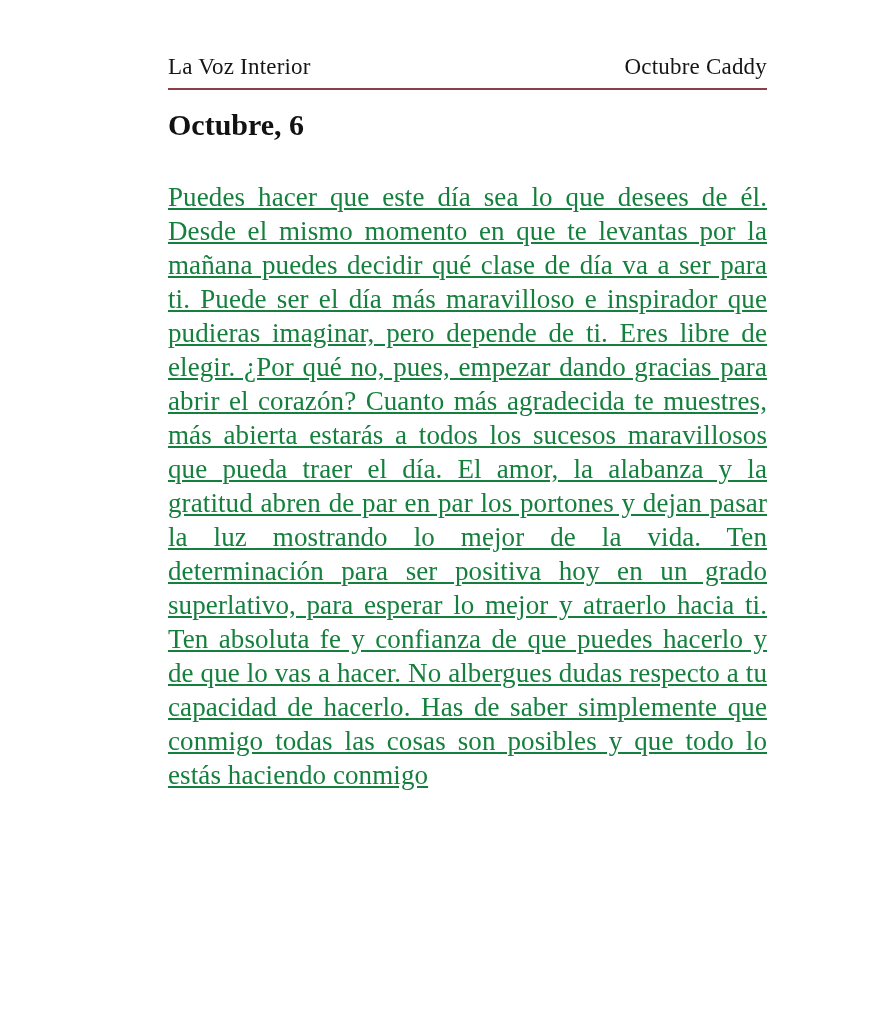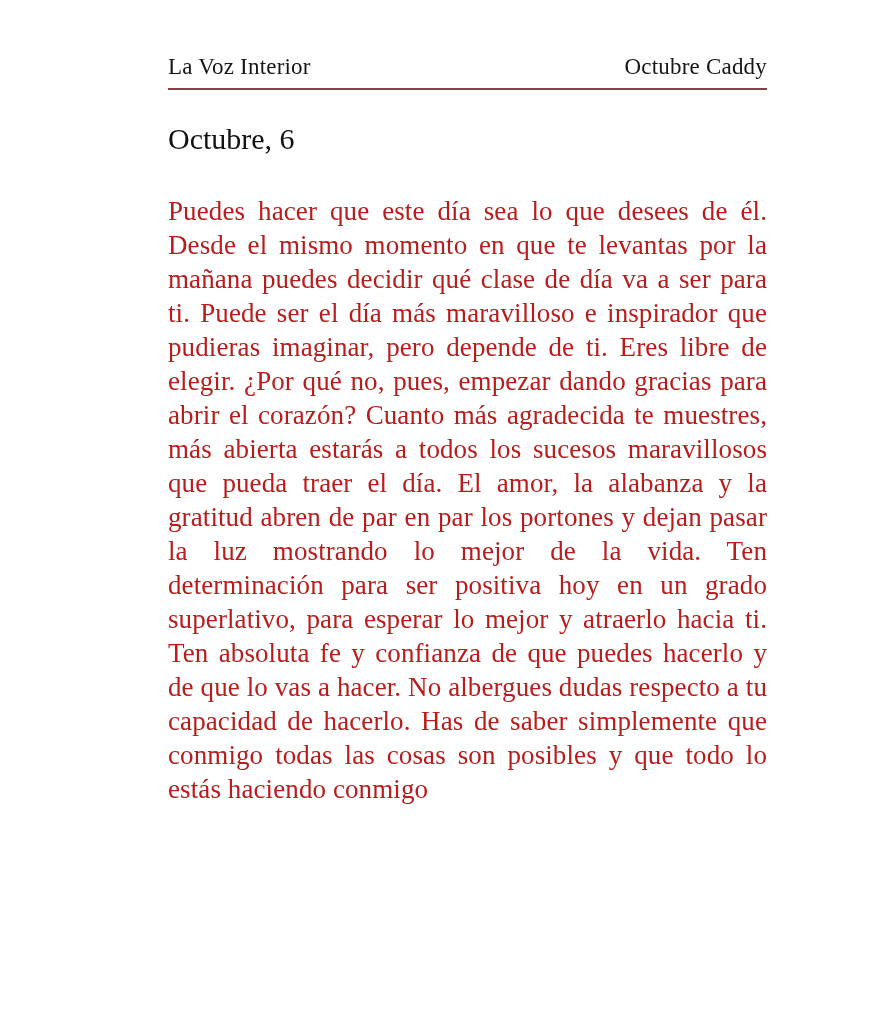--- a/index.html
+++ b/index.html
@@ -28,32 +28,33 @@
     border-bottom: 2px solid #8b4049;
     color: #161616;
   }
   .running-header .book-title,
   .running-header .author-name {
     letter-spacing: 0.2px;
     text-align: right;
   }
   h1.date-heading {
     font-size: 30px;
-    font-weight: normal;
-    margin: 32px 0 0 0;
+    font-weight: bold;
+    margin: 18px 0 0 0;
     line-height: 1.15;
     color: #121212;
   }
   p.entry-paragraph {
     margin: 37px 0 0 0;
     font-size: 27px;
     line-height: 34px;
     text-align: justify;
-    color: #b91c1c;
+    color: #15803d;
     letter-spacing: 0.1px;
+    text-decoration: underline;
   }
 </style>
 </head>
 <body>
 
 <div class="page" style="color: rgb(21, 21, 21); background: rgb(255, 255, 255);">
   <div class="running-header" style="border-bottom-color: rgb(139, 64, 73);">
     <span class="book-title">La Voz Interior</span>
     <span class="author-name">Octubre Caddy</span>
   </div>

